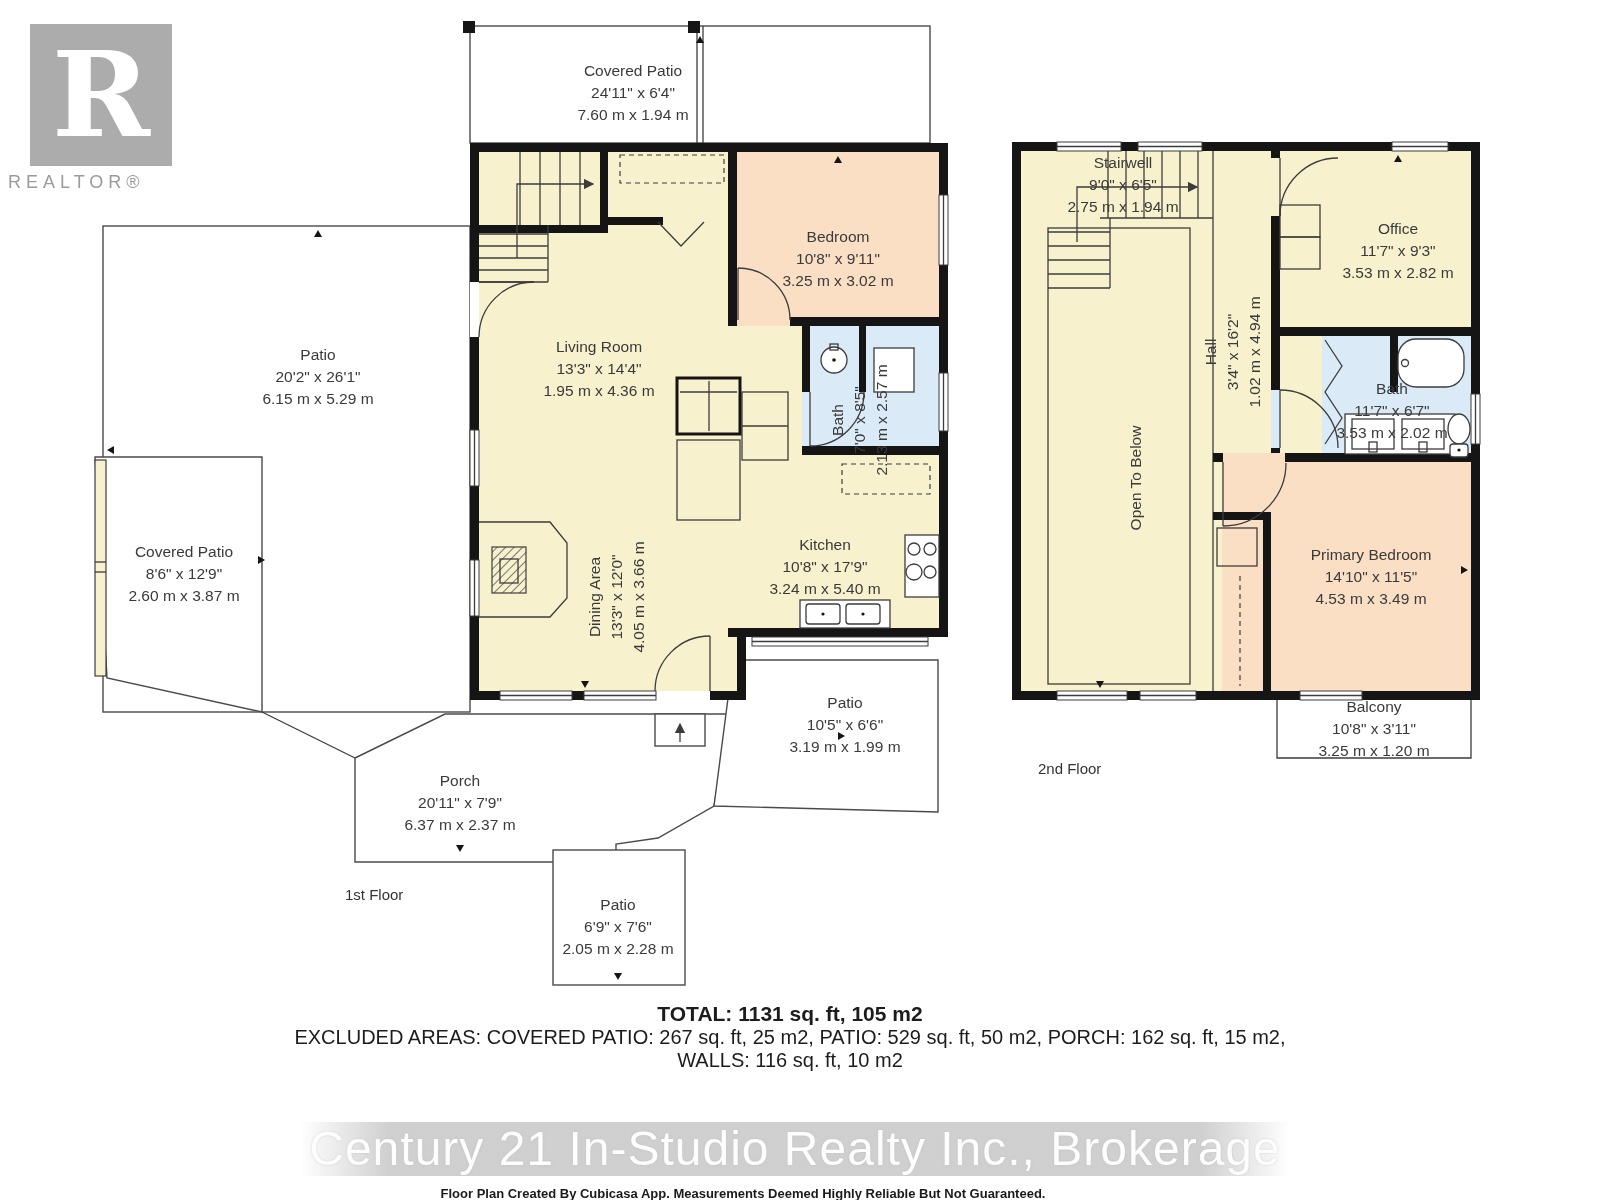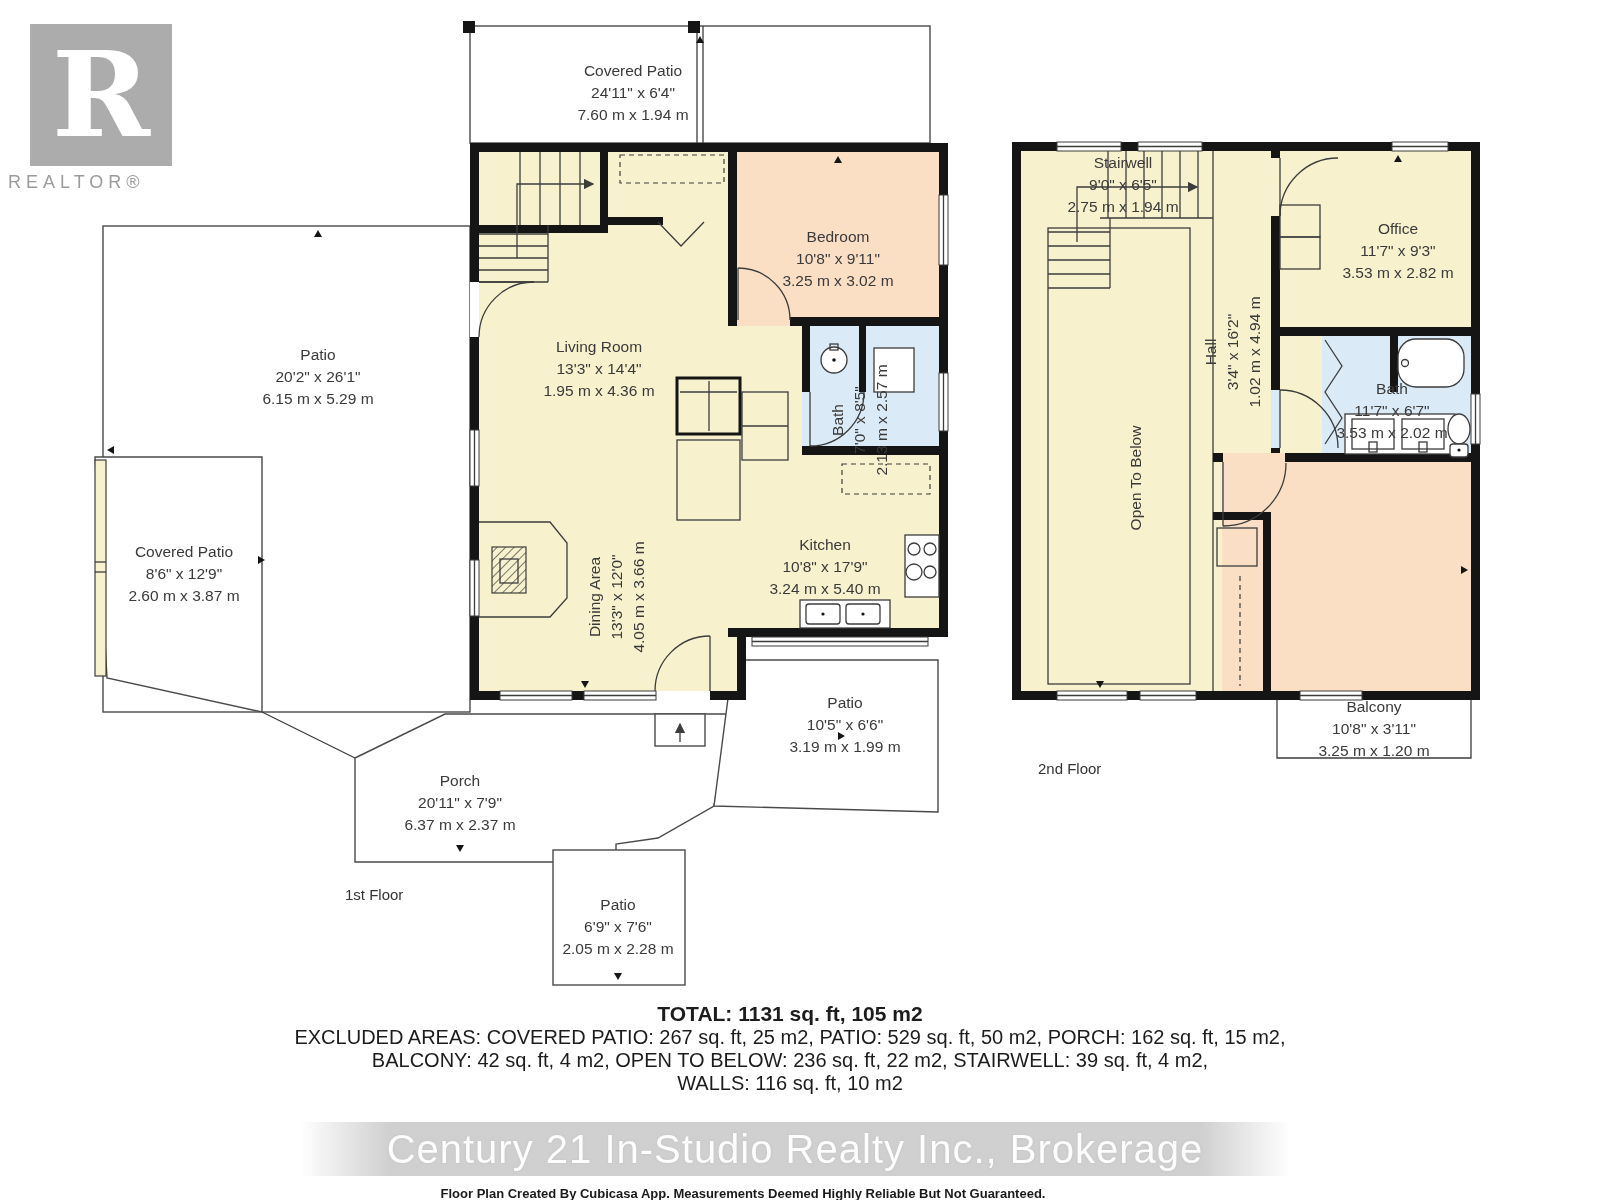--- a/index.html
+++ b/index.html
@@ -24,21 +24,21 @@
         display:flex;align-items:center;justify-content:center;}
   #logo span{font-family:"DejaVu Serif",serif;font-weight:bold;font-size:118px;color:#fff;line-height:1;}
   #logo-label{position:absolute;left:8px;top:172px;width:190px;font-size:18px;color:#9b9b9b;
         letter-spacing:5px;}
   
   #summary{position:absolute;left:160px;top:1002px;width:1260px;text-align:center;color:#1c1c1c;}
   #summary .s1{font-size:21px;font-weight:bold;line-height:24px;}
   #summary .sn{font-size:20px;line-height:23px;}
   
   #watermark{position:absolute;left:300px;top:1122px;width:990px;height:54px;line-height:54px;
-     text-align:center;font-size:40px;color:#fdfdfd;letter-spacing:1px;white-space:nowrap;
+     text-align:center;font-size:48px;color:#fdfdfd;letter-spacing:1px;white-space:nowrap;
      background:linear-gradient(90deg,rgba(200,200,200,0) 0%,rgba(201,201,201,.88) 9%,
                 rgba(201,201,201,.88) 91%,rgba(200,200,200,0) 100%);
      text-shadow:0 0 2px rgba(180,180,180,.6);}
   #disclaimer{position:absolute;left:0;top:1186px;width:1486px;text-align:center;
      font-size:13px;font-weight:600;color:#1a1a1a;}
 </style>
 </head>
 <body>
 
 <div id="page">
@@ -382,30 +382,34 @@
   <span style="display:block">1.02 m x 4.94 m</span>
 </div>
 <div class="rlabel rot" style="left:1136px;top:478px">
   <span style="display:block">Open To Below</span>
 </div>
 <div class="rlabel" style="left:1392px;top:378px">
   <span style="display:block">Bath</span>
   <span style="display:block">11'7" x 6'7"</span>
   <span style="display:block">3.53 m x 2.02 m</span>
 </div>
+<div class="rlabel" style="left:1371px;top:544px">
+  <span style="display:block">Primary Bedroom</span>
+  <span style="display:block">14'10" x 11'5"</span>
+  <span style="display:block">4.53 m x 3.49 m</span>
+</div>
 <div class="rlabel" style="left:1374px;top:696px">
   <span style="display:block">Balcony</span>
   <span style="display:block">10'8" x 3'11"</span>
   <span style="display:block">3.25 m x 1.20 m</span>
 </div>
 <div class="floorlabel" style="left:1038px;top:760px">2nd Floor</div>
 
 <div id="summary">
   <div class="s1">TOTAL: 1131 sq. ft, 105 m2</div>
   <div class="sn">EXCLUDED AREAS: COVERED PATIO: 267 sq. ft, 25 m2, PATIO: 529 sq. ft, 50 m2, PORCH: 162 sq. ft, 15 m2,</div>
-  <div class="sn">BALCONY: 42 sq. ft, 4 m2, OPEN TO BELOW: 236 sq. ft, 22 m2, STAIRWELL: 39 sq. ft, 4 m2,</div>
   <div class="sn">WALLS: 116 sq. ft, 10 m2</div>
 </div>
 
 <div id="watermark">Century 21 In-Studio Realty Inc., Brokerage</div>
 <div id="disclaimer">Floor Plan Created By Cubicasa App. Measurements Deemed Highly Reliable But Not Guaranteed.</div>
 
 </div>
 
 </body></html>

